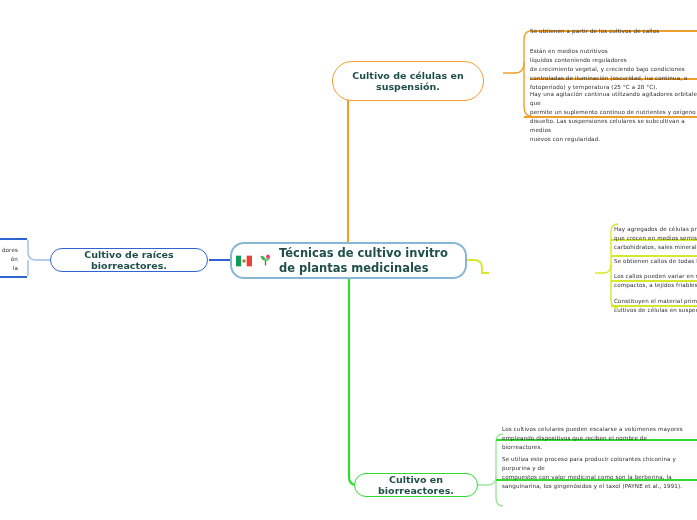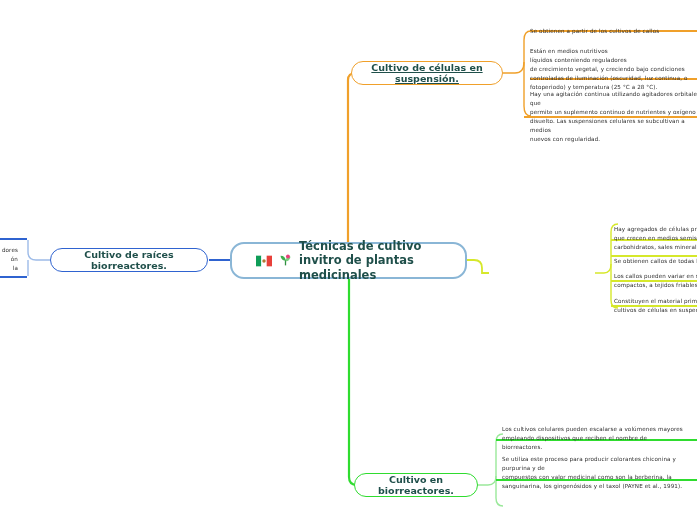--- a/index.html
+++ b/index.html
@@ -37,21 +37,21 @@
   }
 
   .node-central {
     left: 230px;
     top: 242px;
     width: 237px;
     height: 37px;
     border: 2px solid #8ab6d6;
     border-radius: 14px;
     justify-content: flex-start;
-    padding: 0 10px 0 24px;
+    padding: 0 10px 0 4px;
     gap: 7px;
   }
   .central-title {
     font-size: 11.5px;
     font-weight: bold;
     color: #1f4f4a;
     line-height: 1.25;
     text-align: left;
   }
 
@@ -71,26 +71,25 @@
   .node-sub {
     border-width: 1.5px;
     border-style: solid;
     font-size: 9.5px;
     font-weight: bold;
     color: #1f4f4a;
     padding: 0 10px;
   }
 
   .node-suspension {
-    left: 351px;
+    left: 332px;
     top: 61px;
     width: 152px;
-    height: 24px;
+    height: 40px;
     border-color: #f0a02a;
-    text-decoration: underline;
   }
   .node-raices {
     left: 50px;
     top: 248px;
     width: 158px;
     height: 24px;
     border-color: #2f63d0;
   }
   .node-callos {
     left: 490px;

